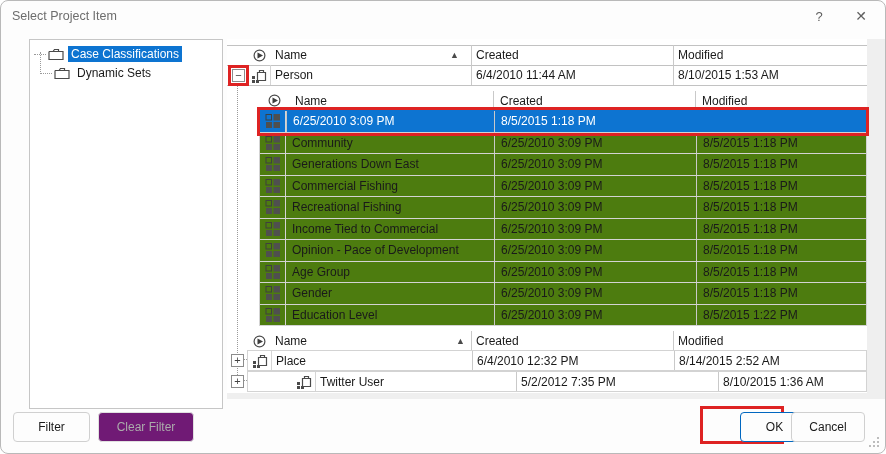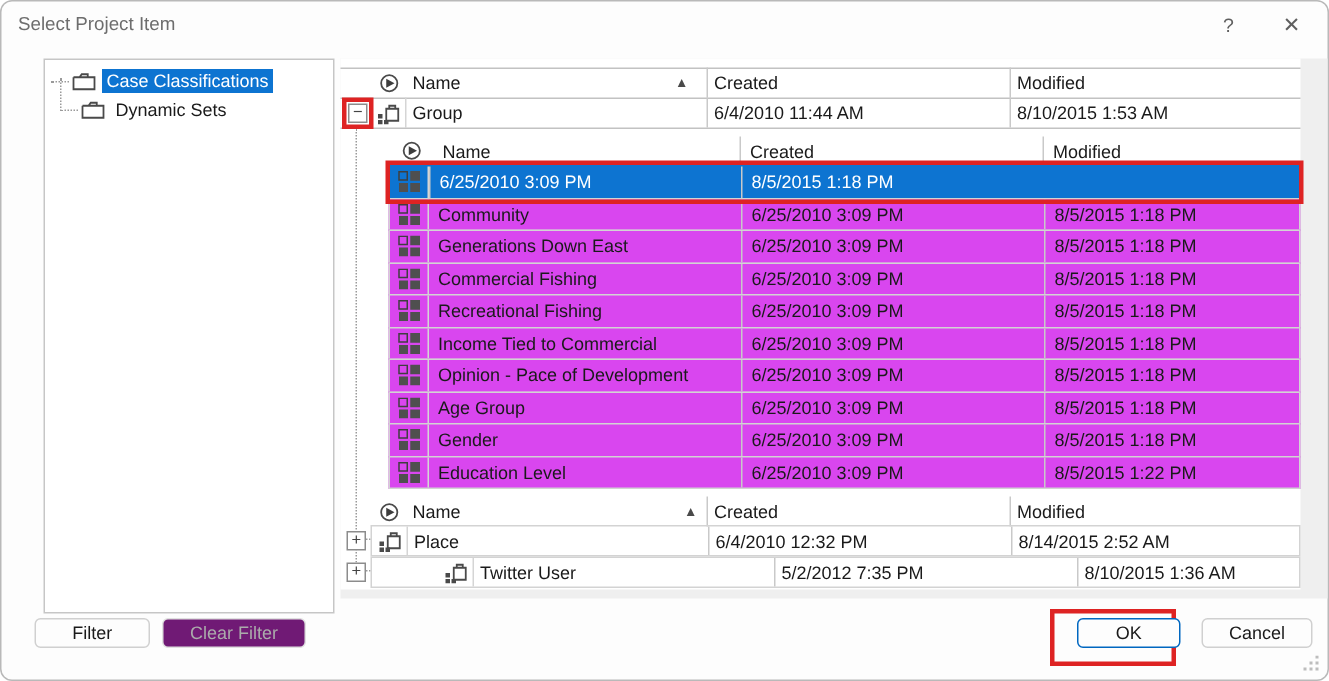--- a/index.html
+++ b/index.html
@@ -40,38 +40,38 @@
   .sep-l { border-left: 1px solid #c9c9c9; }
   .icon-sep { border-right: 1px solid #d5d5d5; }
   .sort-tri { margin-left: auto; margin-right: 12px; font-size: 9px; color: #4a4a4a; }
 
   
   .nested { position: absolute; left: 32px; top: 52px; width: 608px; }
   .nheader { position: relative; display: grid; grid-template-columns: 30px 204px 202px 1fr;
              align-items: center; height: 19px; }
   .nrows { position: relative; margin-top: 1px; }
   .nrow { position: relative; display: grid; grid-template-columns: 26px 208px 202px 1fr; align-items: center;
-          height: 22.5px; border: 1px solid #d3d3d3; background: #d946ef; margin-top: -1px; }
+          height: 22.5px; border: 1px solid #d3d3d3; background: #4d7c0f; margin-top: -1px; }
   .nrow .cell, .nheader .cell { padding-left: 6px; white-space: nowrap; display: flex; align-items: center; height: 100%; }
   .nrow .icon-cell, .nheader .icon-cell { display: flex; align-items: center; justify-content: center; height: 100%; }
   .nrow.selected { background: #0d74d1; color: #fff; border-color: #0d74d1; }
   .annot { position: absolute; border: 3px solid #de2323; pointer-events: none; z-index: 5; }
 
   
   .expander { position: absolute; width: 13px; height: 13px; background: #fff; border: 1px solid #8c8c8c;
               font-size: 11px; line-height: 10px; color: #444; text-align: center; z-index: 2; }
   .expander-annot { position: absolute; border: 3px solid #de2323; width: 21px; height: 21px; z-index: 4; pointer-events: none; }
 
   
-  .btn { position: absolute; top: 411px; height: 20px; background: #fdfdfd; border: 1px solid #d0d0d0;
+  .btn { position: absolute; top: 411px; height: 30px; background: #fdfdfd; border: 1px solid #d0d0d0;
          border-radius: 4px; font-size: 12px; color: #1a1a1a; display: flex; align-items: center;
-         justify-content: center; font-family: "Liberation Sans", sans-serif; margin-left: 10px; }
+         justify-content: center; font-family: "Liberation Sans", sans-serif; }
   .btn.disabled { color: #ababab; border-color: #e0e0e0; background: #701a75; }
   .ok-annot { position: absolute; left: 699px; top: 405px; width: 84px; height: 38px; border: 3px solid #de2323; }
-  .btn.ok { left: 707px; width: 69px; border: 1px solid #0067c0; text-align: right; }
+  .btn.ok { left: 739px; width: 69px; border: 1px solid #0067c0; text-align: right; }
   .resize-grip { position: absolute; right: 5px; bottom: 4px; }
   svg .ln { stroke: #4a4a4a; fill: none; }
 </style>
 </head>
 <body>
 
 <div class="dialog">
 
   <div class="titlebar">
     <span class="title">Select Project Item</span>
@@ -129,21 +129,21 @@
       <div class="lrow" style="top:26px;">
         <span class="icon-cell icon-sep">
           <svg width="16" height="15" viewBox="0 0 16 15">
             <path class="ln" d="M6.5 4.5 h8 v8 h-8 z M8.5 4.5 v-2 h4 v2" stroke-width="1.2"></path>
             <rect x="1" y="8" width="3" height="3" fill="#4a4a4a"></rect>
               <rect x="5" y="8" width="3" height="3" fill="#4a4a4a" fill-opacity="0"></rect>
             <rect x="1" y="12" width="3" height="3" fill="#4a4a4a"></rect>
               <rect x="5" y="12" width="3" height="3" fill="#4a4a4a"></rect>
           </svg>
         </span>
-        <span class="cell">Group</span>
+        <span class="cell">Person</span>
         <span class="cell sep-l">6/4/2010 11:44 AM</span>
         <span class="cell sep-l">8/10/2015 1:53 AM</span>
       </div>
       <div class="hline" style="top:46px;"></div>
 
       <div class="expander" style="left:5px; top:30px;"><span>−</span></div>
       <div class="expander-annot" style="left:1px; top:26px;"></div>
 
       <div class="nested">
         <div class="nheader">

